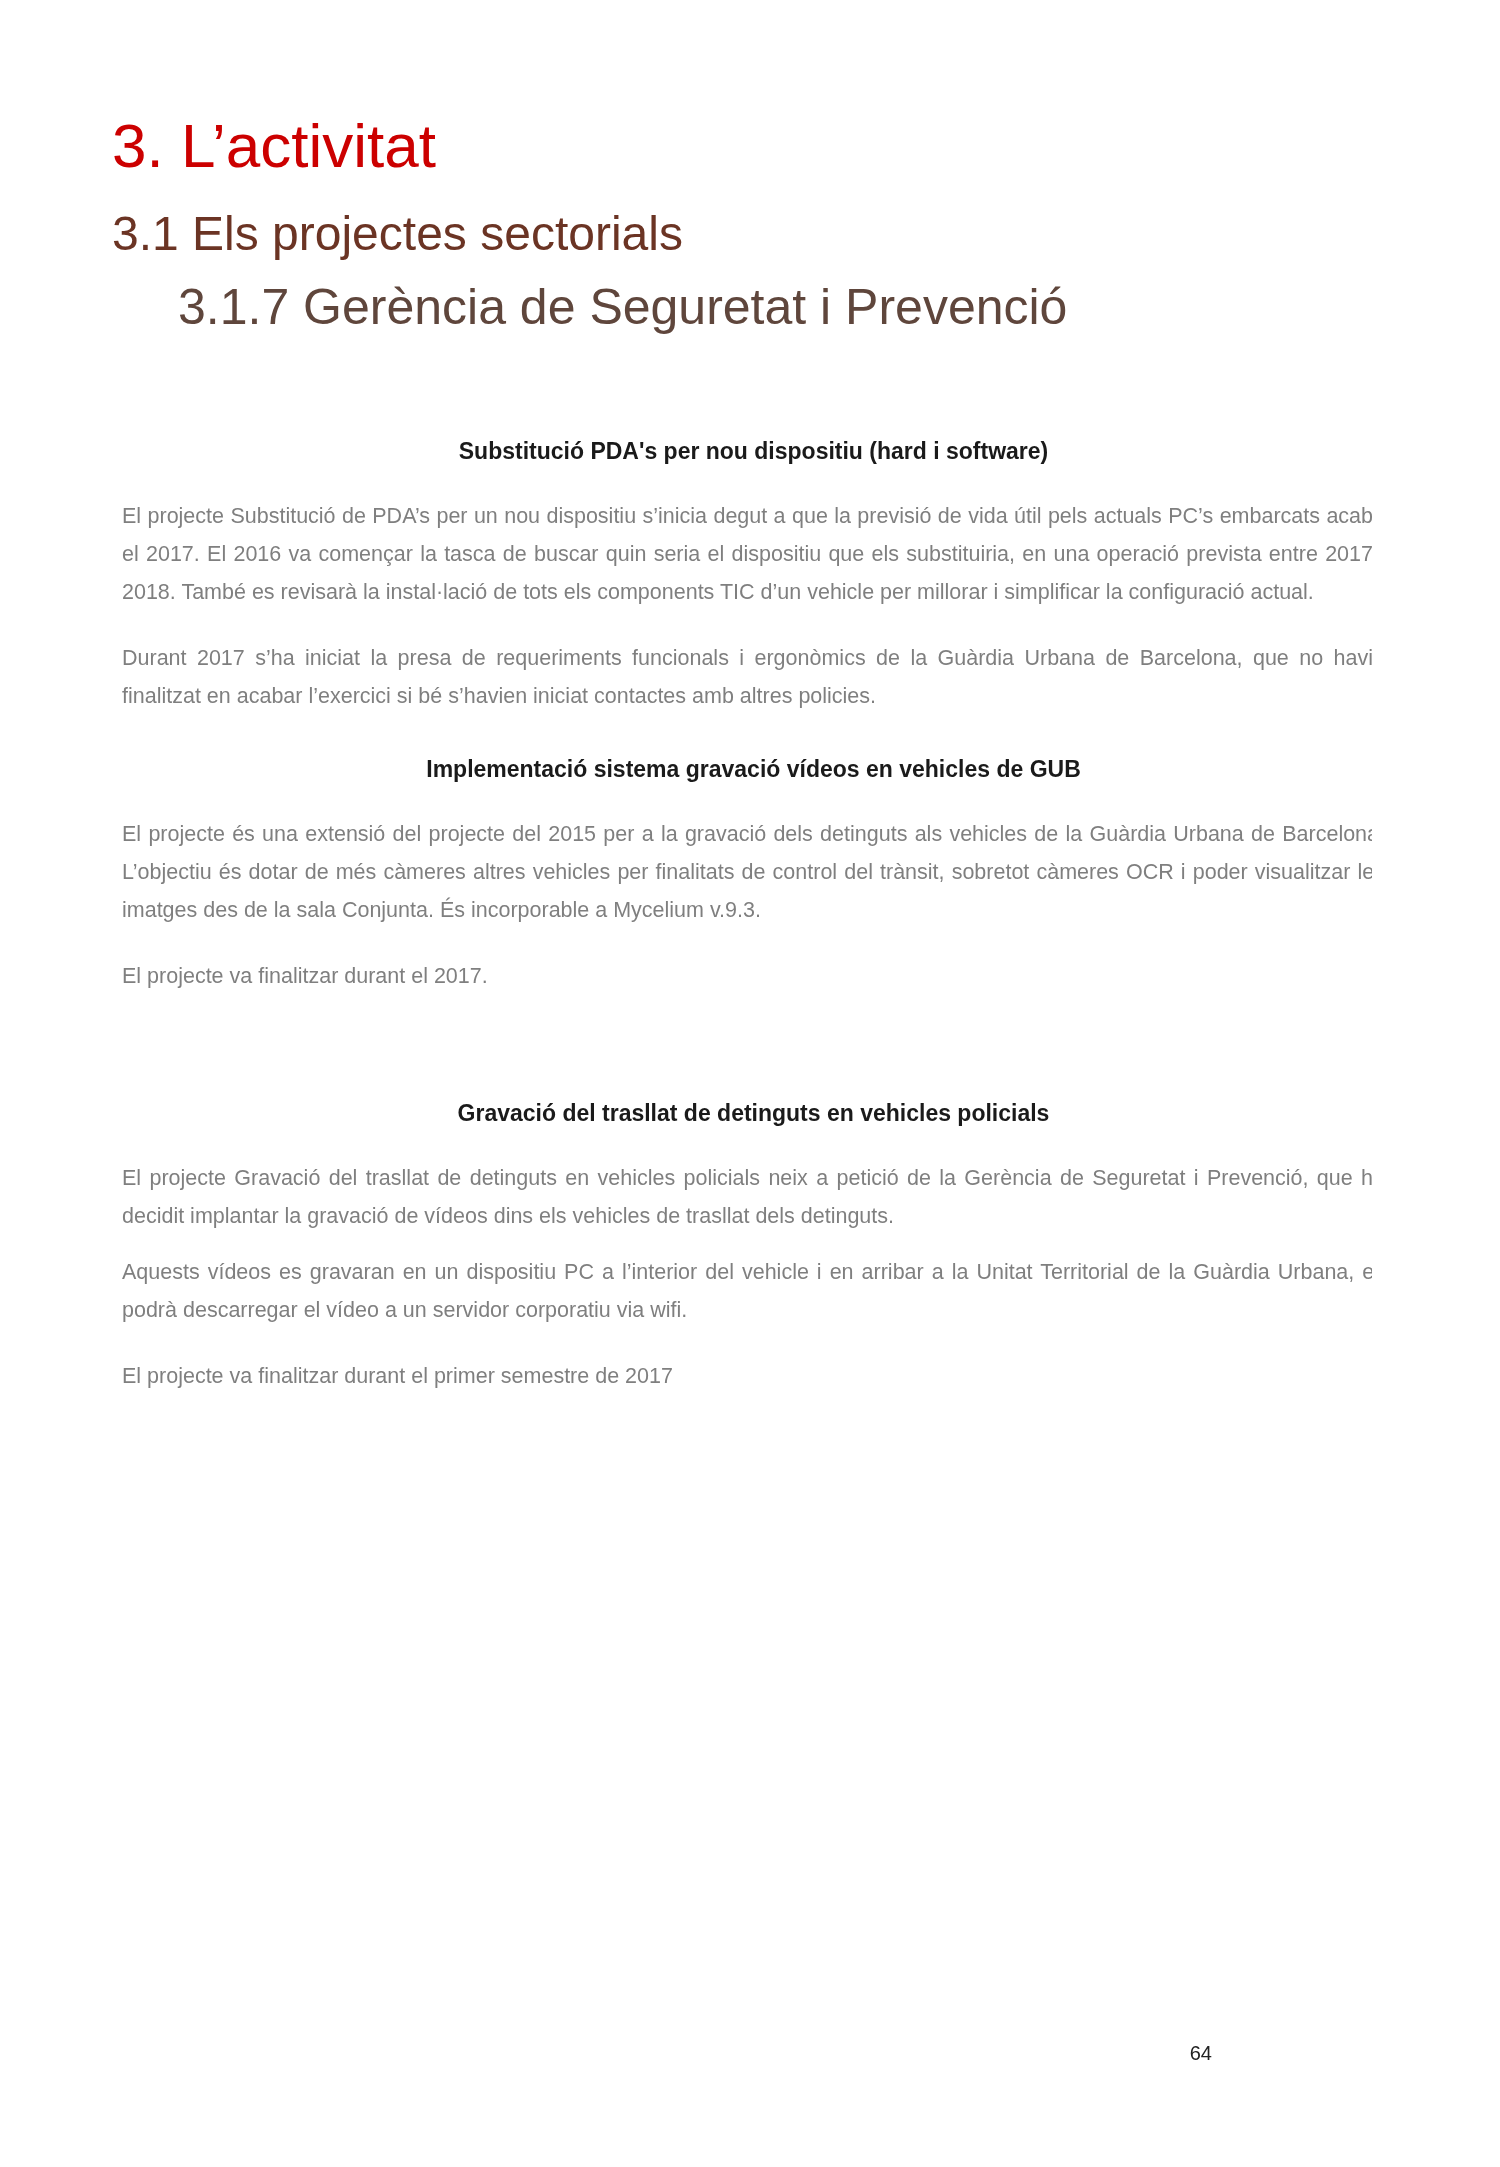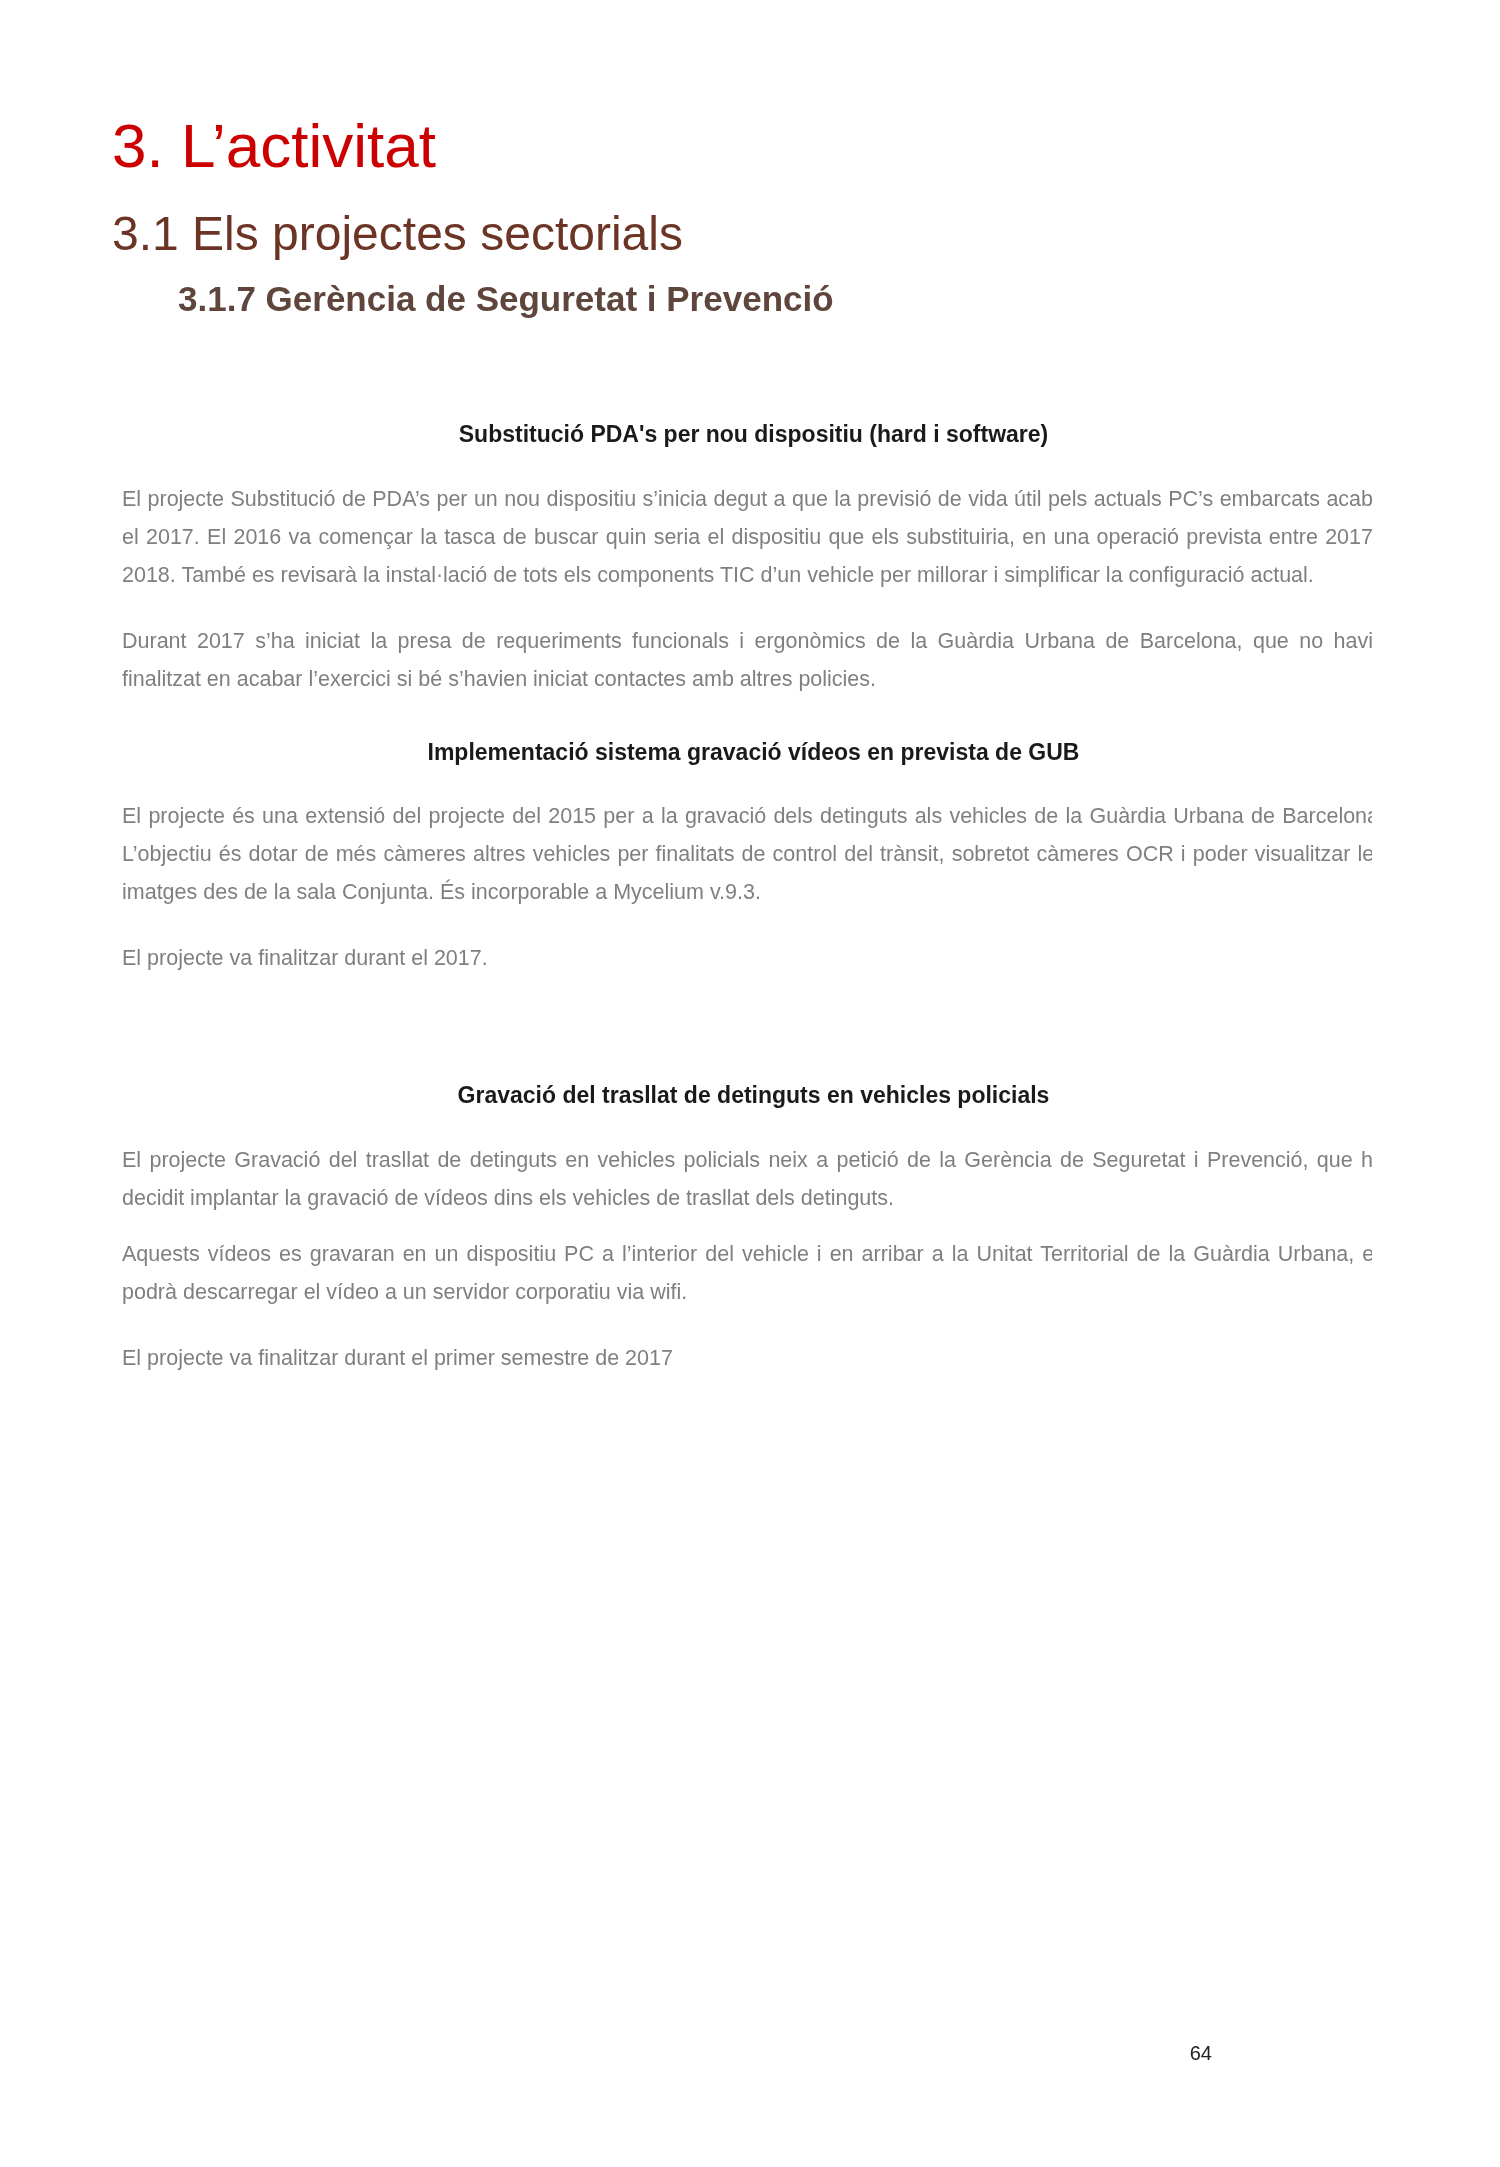--- a/index.html
+++ b/index.html
@@ -31,22 +31,22 @@
   }
   .doc-subtitle {
     margin: 26px 0 0 -10px;
     font-size: 48px;
     font-weight: 400;
     line-height: 1.15;
     color: var(--subtitle-brown, #6B3424);
   }
   .doc-subsubtitle {
     margin: 18px 0 16px 56px;
-    font-size: 35px;
-    font-weight: 700;
+    font-size: 50px;
+    font-weight: 400;
     line-height: 1.15;
     color: var(--subsubtitle-brown, #5F463C);
   }
   .section-heading {
     margin: 40px 0 0 0;
     font-size: 23px;
     font-weight: 700;
     line-height: 1.3;
     color: var(--heading-black, #1A1A1A);
     text-align: center;
@@ -90,21 +90,21 @@
 
     <h3 class="doc-subsubtitle">3.1.7 Gerència de Seguretat i Prevenció</h3>
 
     <div>
       <h4 class="section-heading first">Substitució PDA's per nou dispositiu (hard i software)</h4>
       <p class="body-para after-heading">El projecte Substitució de PDA’s per un nou dispositiu s’inicia degut a que la previsió de vida útil pels actuals PC’s embarcats acaba el 2017. El 2016 va començar la tasca de buscar quin seria el dispositiu que els substituiria, en una operació prevista entre 2017 i 2018. També es revisarà la instal·lació de tots els components TIC d’un vehicle per millorar i simplificar la configuració actual.</p>
       <p class="body-para">Durant 2017 s’ha iniciat la presa de requeriments funcionals i ergonòmics de la Guàrdia Urbana de Barcelona, que no havia finalitzat en acabar l’exercici si bé s’havien iniciat contactes amb altres policies.</p>
     </div>
 
     <div>
-      <h4 class="section-heading">Implementació sistema gravació vídeos en prevista de GUB</h4>
+      <h4 class="section-heading">Implementació sistema gravació vídeos en vehicles de GUB</h4>
       <p class="body-para after-heading">El projecte és una extensió del projecte del 2015 per a la gravació dels detinguts als vehicles de la Guàrdia Urbana de Barcelona. L’objectiu és dotar de més càmeres altres vehicles per finalitats de control del trànsit, sobretot càmeres OCR i poder visualitzar les imatges des de la sala Conjunta. És incorporable a Mycelium v.9.3.</p>
       <p class="body-para">El projecte va finalitzar durant el 2017.</p>
     </div>
 
     <div>
       <h4 class="section-heading spaced">Gravació del trasllat de detinguts en vehicles policials</h4>
       <p class="body-para after-heading">El projecte Gravació del trasllat de detinguts en vehicles policials neix a petició de la Gerència de Seguretat i Prevenció, que ha decidit implantar la gravació de vídeos dins els vehicles de trasllat dels detinguts.</p>
       <p class="body-para extra-gap">Aquests vídeos es gravaran en un dispositiu PC a l’interior del vehicle i en arribar a la Unitat Territorial de la Guàrdia Urbana, es podrà descarregar el vídeo a un servidor corporatiu via wifi.</p>
       <p class="body-para">El projecte va finalitzar durant el primer semestre de 2017</p>
     </div>

